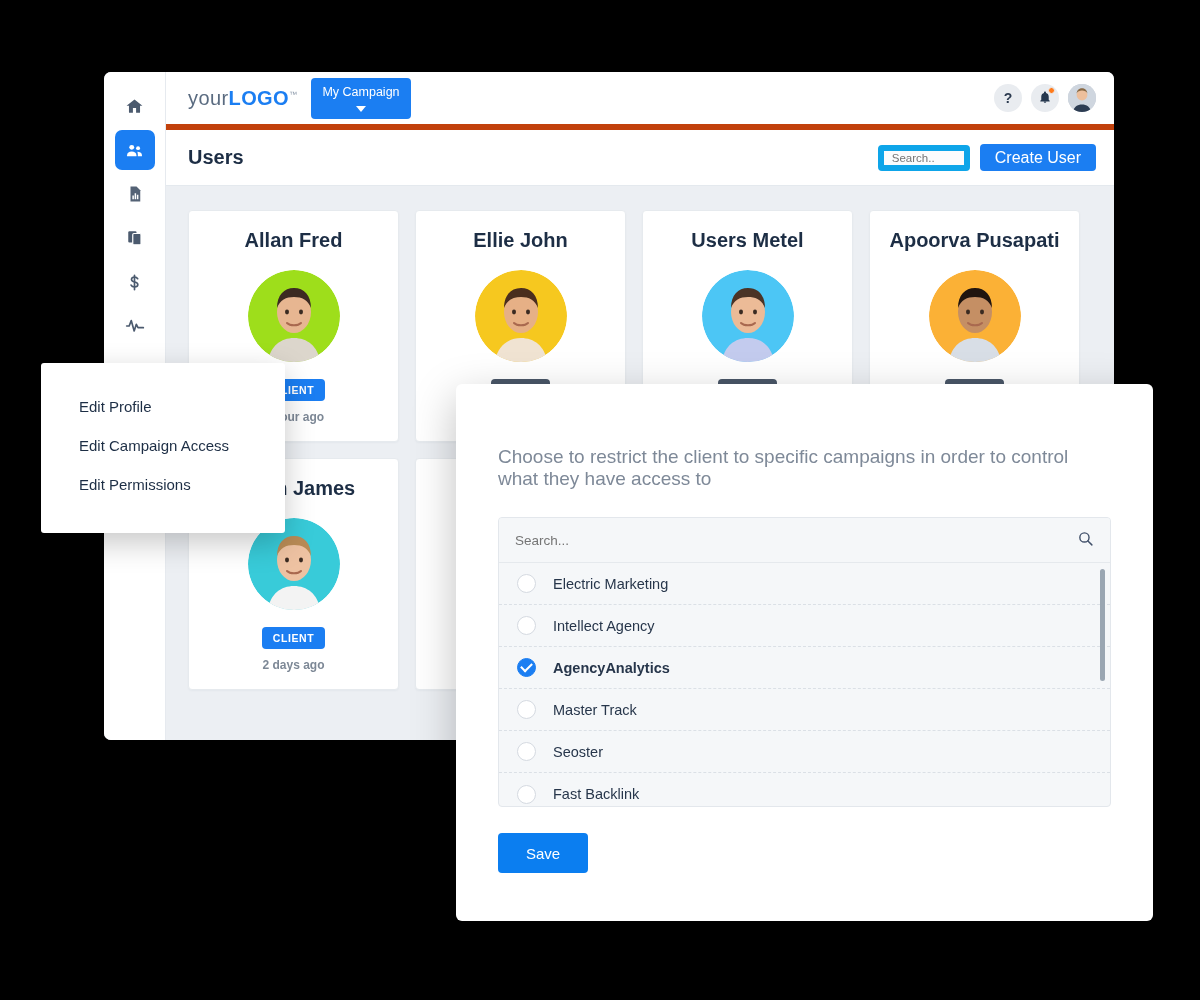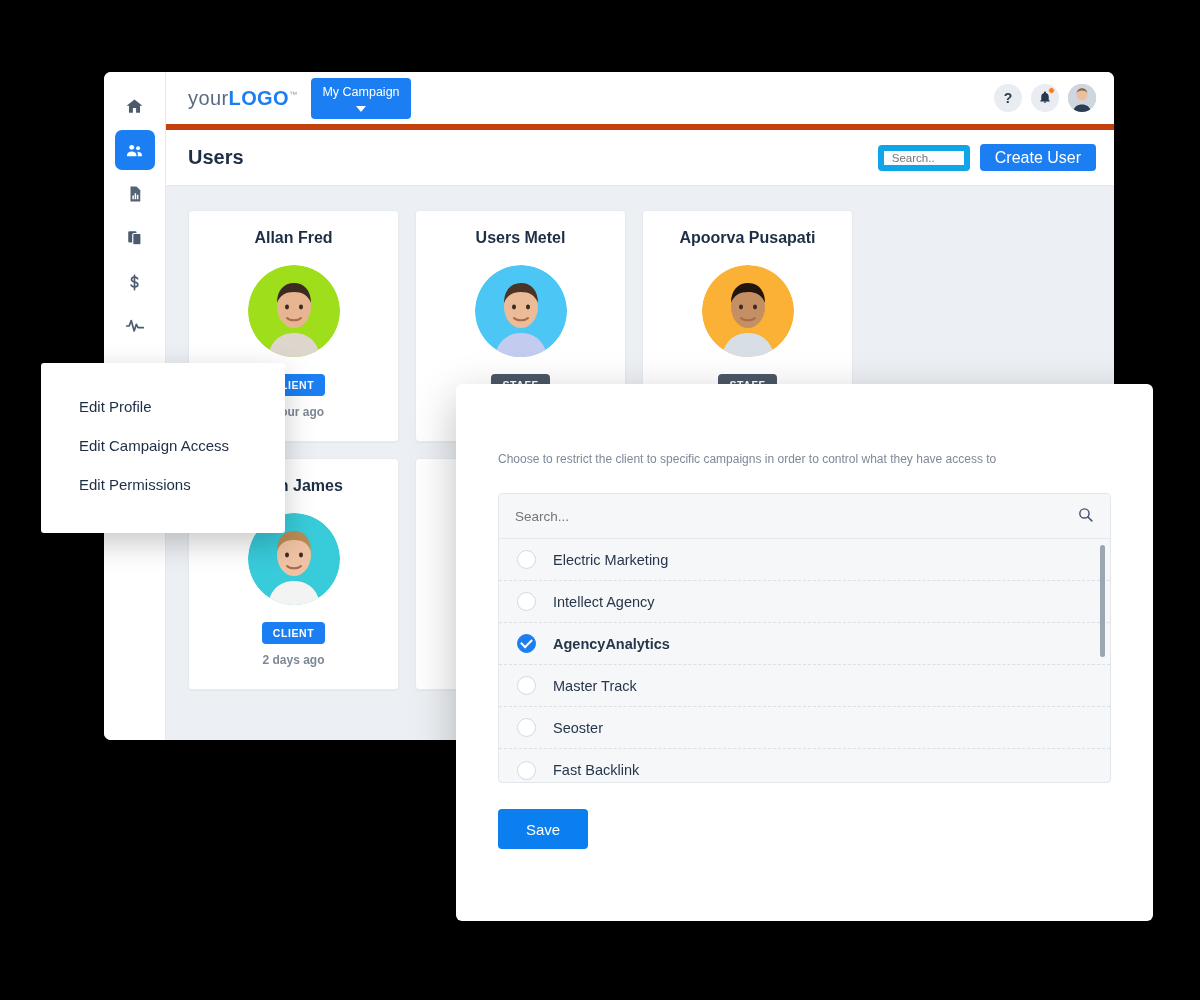--- a/index.html
+++ b/index.html
@@ -83,21 +83,21 @@
     position: absolute; left: 62px; top: 114px; right: 0; bottom: 0;
     background: #eceff3; padding: 24px 22px;
   }
   .card-grid { display: grid; grid-template-columns: repeat(4, 211px); gap: 16px; }
   .ucard {
     background: #ffffff; border: 1px solid #e6eaee; border-radius: 4px;
     height: 232px; padding: 18px 10px 14px;
     display: flex; flex-direction: column; align-items: center;
     box-shadow: 0 1px 2px rgba(20,40,70,0.04);
   }
-  .uname { font-size: 16px; font-weight: 700; color: #1d2e45; text-align: right; }
+  .uname { font-size: 20px; font-weight: 700; color: #1d2e45; text-align: right; }
   .uav { width: 92px; height: 92px; border-radius: 50%; margin-top: 18px; position: relative; overflow: hidden; }
   .badge {
     margin-top: 17px; font-size: 10.5px; font-weight: 700; letter-spacing: .6px;
     color: #fff; border-radius: 4px; padding: 5px 11px;
   }
   .badge.client { background: #1b7ef2; }
   .badge.staff  { background: #4a5768; }
   .utime { margin-top: 9px; font-size: 12px; color: #7d8896; font-weight: 700; }
 
   
@@ -112,21 +112,21 @@
   }
 
   
   .modal {
     position: absolute; left: 456px; top: 384px; width: 697px; height: 537px;
     background: #ffffff; border-radius: 6px;
     box-shadow: 0 14px 44px rgba(0,0,0,0.25);
     padding: 48px 42px 0;
   }
   .modal-title { font-size: 22px; font-weight: 700; color: #1d2e45; letter-spacing: -.2px; }
-  .modal-sub { margin-top: 20px; font-size: 12px; color: #7e8998; }
+  .modal-sub { margin-top: 14px; font-size: 19px; color: #7e8998; }
   .picker {
     margin-top: 27px; border: 1px solid #e3e7ec; border-radius: 4px;
     background: #f5f7f9; overflow: hidden;
   }
   .picker-search {
     height: 45px; display: flex; align-items: center; padding: 0 16px;
     border-bottom: 1px solid #e5e9ed; background: #f5f7f9;
   }
   .picker-search input {
     border: none; background: transparent; outline: none; flex: 1;
@@ -279,20 +279,34 @@
                 <ellipse cx="46" cy="42" rx="17" ry="21" fill="#e7b691"></ellipse>
                 <path d="M29 38c0-13 7-20 17-20s17 7 17 20c-3-8-9-11-17-11s-14 3-17 11z" fill="#3c2b22"></path>
                 <ellipse cx="39" cy="42" rx="2" ry="2.4" fill="#3a2b22"></ellipse>
                 <ellipse cx="53" cy="42" rx="2" ry="2.4" fill="#3a2b22"></ellipse>
                 <path d="M39 53c3 3 11 3 14 0" stroke="#a9694f" stroke-width="2" fill="none" stroke-linecap="round"></path>
               </svg></div>
             <div class="badge client">CLIENT</div>
             <div class="utime">1 hour ago</div>
           </div>
           <div class="ucard">
+            <div class="uname">Ellie John</div>
+            <div class="uav"><svg width="92" height="92" viewBox="0 0 92 92">
+                <circle cx="46" cy="46" r="46" fill="#f6c81f"></circle>
+                <path d="M20 92c2-16 13-24 26-24s24 8 26 24z" fill="#f0e3d2"></path>
+                <ellipse cx="46" cy="42" rx="17" ry="21" fill="#e6b086"></ellipse>
+                <path d="M29 38c0-13 7-20 17-20s17 7 17 20c-3-8-9-11-17-11s-14 3-17 11z" fill="#4a2e1e"></path>
+                <ellipse cx="39" cy="42" rx="2" ry="2.4" fill="#3a2b22"></ellipse>
+                <ellipse cx="53" cy="42" rx="2" ry="2.4" fill="#3a2b22"></ellipse>
+                <path d="M39 53c3 3 11 3 14 0" stroke="#a9694f" stroke-width="2" fill="none" stroke-linecap="round"></path>
+              </svg></div>
+            <div class="badge staff">STAFF</div>
+            <div class="utime">1 hour ago</div>
+          </div>
+          <div class="ucard">
             <div class="uname">Users Metel</div>
             <div class="uav"><svg width="92" height="92" viewBox="0 0 92 92">
                 <circle cx="46" cy="46" r="46" fill="#4cc6f5"></circle>
                 <path d="M20 92c2-16 13-24 26-24s24 8 26 24z" fill="#c3cbee"></path>
                 <ellipse cx="46" cy="42" rx="17" ry="21" fill="#ecbb97"></ellipse>
                 <path d="M29 38c0-13 7-20 17-20s17 7 17 20c-3-8-9-11-17-11s-14 3-17 11z" fill="#4b3426"></path>
                 <ellipse cx="39" cy="42" rx="2" ry="2.4" fill="#3a2b22"></ellipse>
                 <ellipse cx="53" cy="42" rx="2" ry="2.4" fill="#3a2b22"></ellipse>
                 <path d="M39 53c3 3 11 3 14 0" stroke="#a9694f" stroke-width="2" fill="none" stroke-linecap="round"></path>
               </svg></div>

